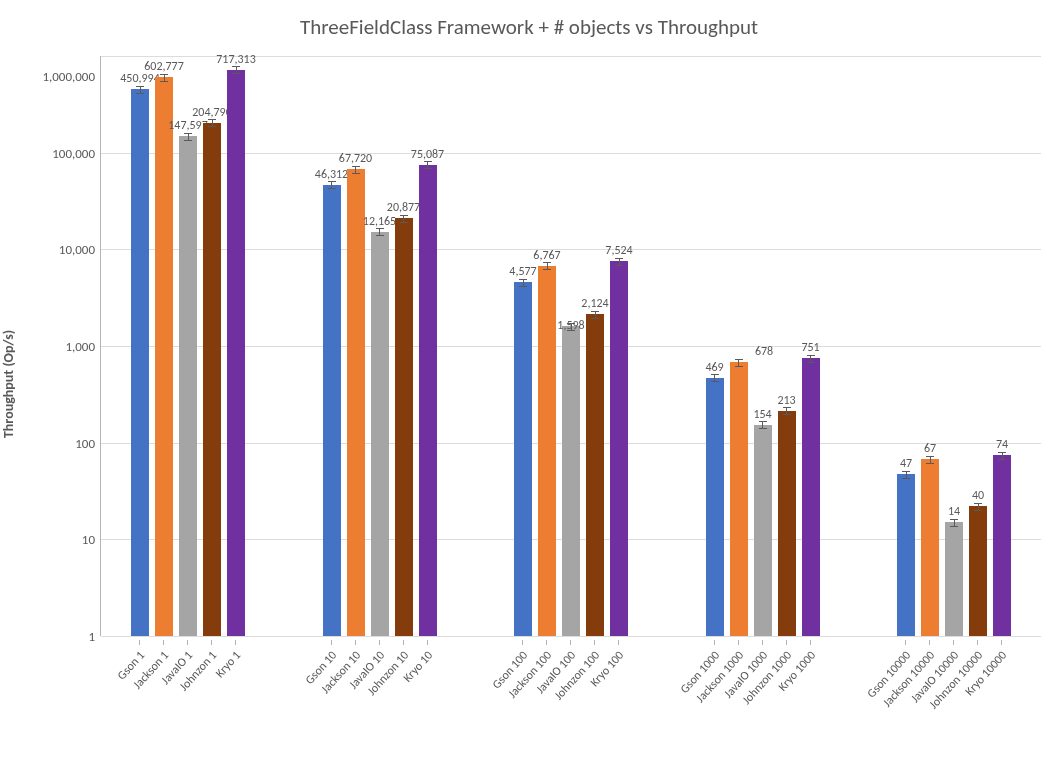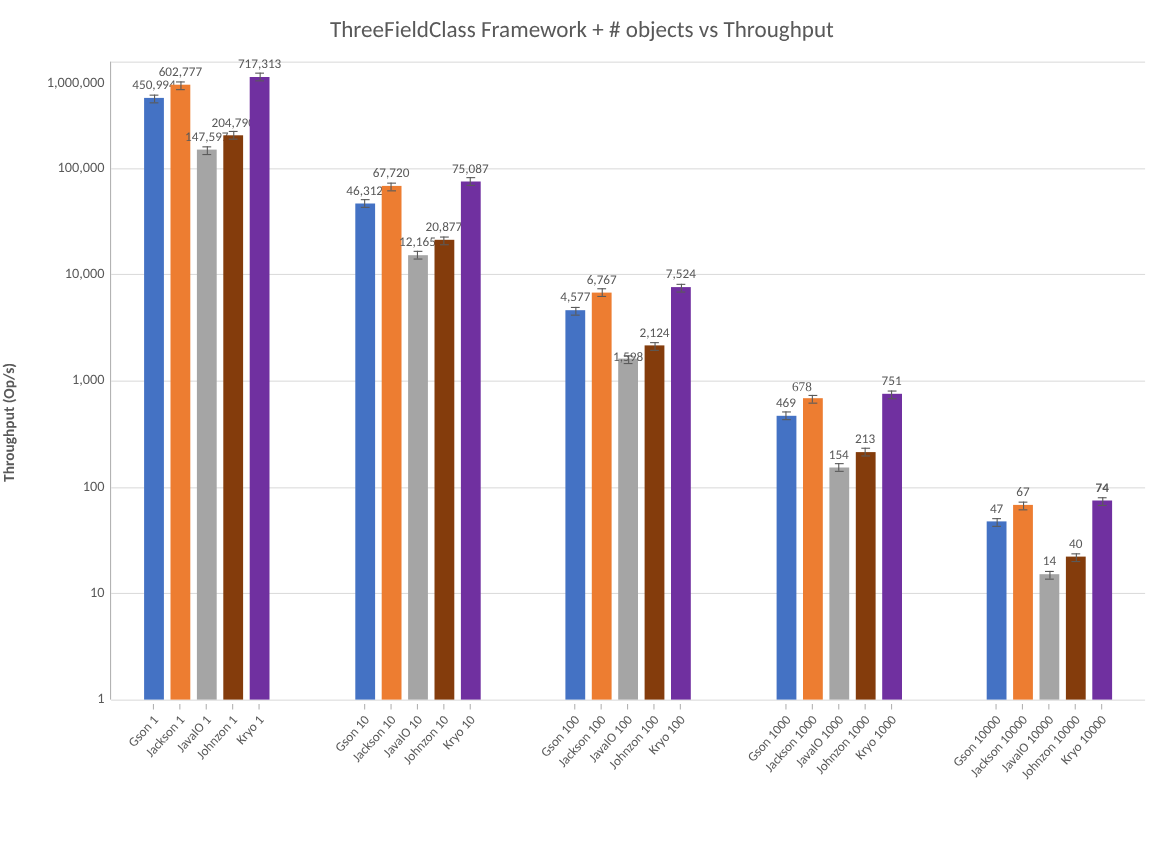--- a/index.html
+++ b/index.html
@@ -217,21 +217,21 @@
       <div class="bar-label" style="left: 518px; top: 187.277px;">7,524</div>
       <div class="bar" style="left: 604.5px; width: 18px; height: 258.213px; background: rgb(68, 114, 196);"></div>
       <div class="err-stem" style="left: 613px; top: 318.287px; height: 7px;"></div>
       <div class="err-cap" style="left: 609.5px; top: 318.287px; width: 8px;"></div>
       <div class="err-cap" style="left: 609.5px; top: 325.287px; width: 8px;"></div>
       <div class="bar-label" style="left: 613.5px; top: 303.787px;">469</div>
       <div class="bar" style="left: 628.5px; width: 18px; height: 273.686px; background: rgb(237, 125, 49);"></div>
       <div class="err-stem" style="left: 637px; top: 302.814px; height: 7px;"></div>
       <div class="err-cap" style="left: 633.5px; top: 302.814px; width: 8px;"></div>
       <div class="err-cap" style="left: 633.5px; top: 309.814px; width: 8px;"></div>
-      <div class="bar-label" style="left: 628px; top: 288.314px; font-family: Liberation Serif, serif;">678</div>
+      <div class="bar-label" style="left: 663px; top: 288.314px;">678</div>
       <div class="bar" style="left: 652.5px; width: 18px; height: 211.46px; background: rgb(165, 165, 165);"></div>
       <div class="err-stem" style="left: 661px; top: 365.04px; height: 7px;"></div>
       <div class="err-cap" style="left: 657.5px; top: 365.04px; width: 8px;"></div>
       <div class="err-cap" style="left: 657.5px; top: 372.04px; width: 8px;"></div>
       <div class="bar-label" style="left: 661.5px; top: 350.54px;">154</div>
       <div class="bar" style="left: 676.5px; width: 18px; height: 225.077px; background: rgb(132, 60, 12);"></div>
       <div class="err-stem" style="left: 685px; top: 351.423px; height: 7px;"></div>
       <div class="err-cap" style="left: 681.5px; top: 351.423px; width: 8px;"></div>
       <div class="err-cap" style="left: 681.5px; top: 358.423px; width: 8px;"></div>
       <div class="bar-label" style="left: 685.5px; top: 336.923px;">213</div>
@@ -257,21 +257,21 @@
       <div class="bar-label" style="left: 853px; top: 448.311px;">14</div>
       <div class="bar" style="left: 868px; width: 18px; height: 129.768px; background: rgb(132, 60, 12);"></div>
       <div class="err-stem" style="left: 876.5px; top: 446.732px; height: 7px;"></div>
       <div class="err-cap" style="left: 873px; top: 446.732px; width: 8px;"></div>
       <div class="err-cap" style="left: 873px; top: 453.732px; width: 8px;"></div>
       <div class="bar-label" style="left: 877px; top: 432.232px;">40</div>
       <div class="bar" style="left: 892px; width: 18px; height: 180.692px; background: rgb(112, 48, 160);"></div>
       <div class="err-stem" style="left: 900.5px; top: 395.808px; height: 7px;"></div>
       <div class="err-cap" style="left: 897px; top: 395.808px; width: 8px;"></div>
       <div class="err-cap" style="left: 897px; top: 402.808px; width: 8px;"></div>
-      <div class="bar-label" style="left: 901px; top: 381.308px; font-weight: bold;">74</div>
+      <div class="bar-label" style="left: 901px; top: 381.308px;">74</div>
     </div>
 
   <div class="x-tick-area" id="xticks">
       <div class="tick-mark" style="left: 39px;"></div>
       <div class="x-tick-label" style="left: 37px; top: 8px; transform: translateX(-100%) rotate(-48deg); transform-origin: right top;">Gson 1</div>
       <div class="tick-mark" style="left: 63px;"></div>
       <div class="x-tick-label" style="left: 61px; top: 8px; transform: translateX(-100%) rotate(-48deg); transform-origin: right top;">Jackson 1</div>
       <div class="tick-mark" style="left: 87px;"></div>
       <div class="x-tick-label" style="left: 85px; top: 8px; transform: translateX(-100%) rotate(-48deg); transform-origin: right top;">JavaIO 1</div>
       <div class="tick-mark" style="left: 111px;"></div>

